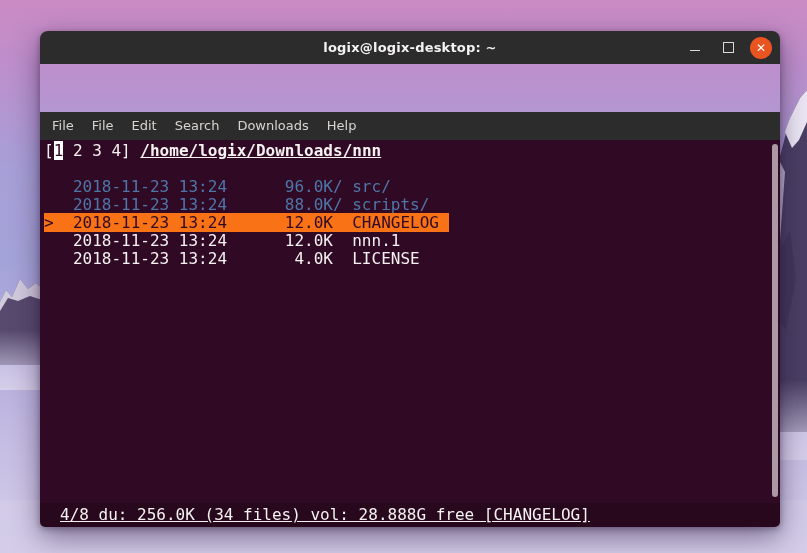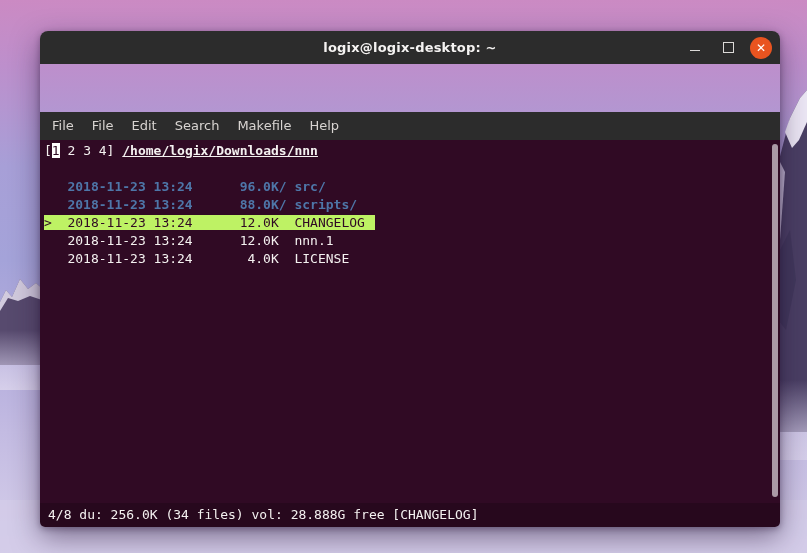--- a/index.html
+++ b/index.html
@@ -37,34 +37,34 @@
   .menubar{
     height:28px;flex:0 0 28px;background:var(--titlebar-bg,#2c2c2c);
     display:flex;align-items:center;padding-left:12px;gap:18px;margin-top:48px;
   }
   .menu-item{color:#d8d4d1;font-size:13px;line-height:28px;cursor:default;}
 
   
   .terminal{
     flex:1;background:var(--term-bg,#300a24);position:relative;
     font-family:"DejaVu Sans Mono","Liberation Mono",monospace;
-    font-size:13px;line-height:18px;color:var(--term-fg,#f4f1f0);
+    font-size:16px;line-height:18px;color:var(--term-fg,#f4f1f0);
     padding:2px 0 0 4px;
   }
   .line,.row{white-space:pre;height:18px;}
   .tab-active{background:#fff;color:var(--term-bg,#300a24);}
   .path{font-weight:bold;text-decoration:underline;margin-left:1ch;}
   .filelist{margin-top:18px;}
   .c-prefix{display:inline-block;width:3ch;}
   .c-size{display:inline-block;width:11ch;text-align:right;}
-  .row.dir .rowline{color:var(--dir-blue,#4e76a8);font-weight:bold;}
-  .row.selected .rowline{background:#bef264;color:var(--term-bg,#300a24);padding-right:10px;}
+  .row.dir .rowline{color:var(--dir-blue,#4e76a8);font-weight:normal;}
+  .row.selected .rowline{background:#f97316;color:var(--term-bg,#300a24);padding-right:10px;}
   .statusband{
     position:absolute;left:0;right:0;bottom:0;height:24px;
-    background:rgba(0,0,0,.18);display:flex;align-items:center;padding-left:8px;
+    background:rgba(0,0,0,.18);display:flex;align-items:center;padding-left:20px;text-decoration:underline;
   }
   .scrollbar-thumb{
     position:absolute;top:4px;bottom:30px;right:2px;width:6px;
     background:#b2a1ae;border-radius:3px;opacity:.95;
   }
 </style>
 </head>
 <body>
 
 <svg class="wallpaper" width="807" height="553" viewBox="0 0 807 553" aria-hidden="true">
@@ -113,21 +113,21 @@
         <span class="close-glyph">✕</span>
       </button>
     </div>
   </div>
 
   <div class="menubar">
       <span class="menu-item">File</span>
       <span class="menu-item">File</span>
       <span class="menu-item">Edit</span>
       <span class="menu-item">Search</span>
-      <span class="menu-item">Makefile</span>
+      <span class="menu-item">Downloads</span>
       <span class="menu-item">Help</span>
     </div>
 
   <div class="terminal">
 
     <div class="line"><span><span>[</span><span class="tab-active">1</span><span> 2 3 4]</span></span><span class="path">/home/logix/Downloads/nnn</span></div>
 
     <div class="filelist">
         <div class="row dir"><span class="rowline"><span class="c-prefix"></span><span class="c-date">2018-11-23 13:24</span><span class="c-size">96.0K</span><span class="c-gap">/ </span><span class="c-name">src/</span></span></div>
         <div class="row dir"><span class="rowline"><span class="c-prefix"></span><span class="c-date">2018-11-23 13:24</span><span class="c-size">88.0K</span><span class="c-gap">/ </span><span class="c-name">scripts/</span></span></div>

